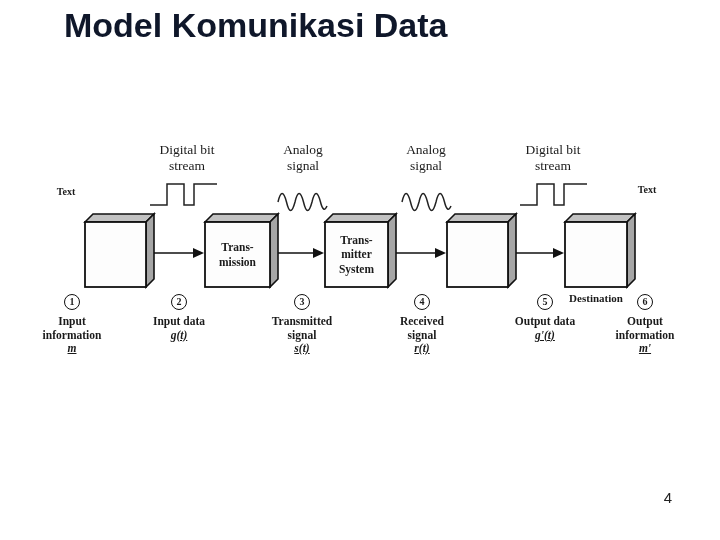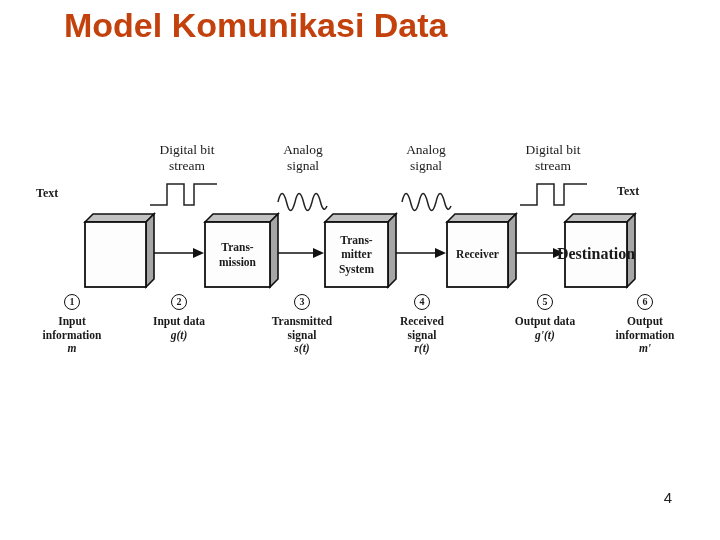--- a/index.html
+++ b/index.html
@@ -3,52 +3,52 @@
 <meta charset="utf-8">
 <style>
   html,body{margin:0;padding:0;}
   .slide{
     position:relative;width:720px;height:540px;background:#ffffff;
     overflow:hidden;font-family:"Liberation Serif",serif;color:#1a1a1a;
   }
   .title{
     position:absolute;left:64px;top:2px;
     font-family:"Liberation Sans",sans-serif;font-weight:bold;
-    font-size:34px;line-height:46px;color:#c2410c;white-space:nowrap;
+    font-size:34px;line-height:46px;color:#0f172a;white-space:nowrap;
   }
   .diagram-svg{position:absolute;left:0;top:0;}
   .wave{fill:none;stroke:#222;stroke-width:1.5;}
   .box-top{fill:#c2c2c2;stroke:#111;stroke-width:1.6;stroke-linejoin:miter;}
   .box-side{fill:#a6a6a6;stroke:#111;stroke-width:1.6;stroke-linejoin:miter;}
   .box-front{fill:#fdfdfd;stroke:#111;stroke-width:1.8;}
   .arrow-line{stroke:#111;stroke-width:1.6;}
   .arrow-head{fill:#111;stroke:none;}
   .sig-label{
     position:absolute;top:142px;width:130px;text-align:center;
     font-weight:normal;font-size:13.5px;line-height:16px;
   }
   .text-label{
-    position:absolute;width:60px;
-    font-weight:bold;font-size:12px;
+    position:absolute;width:60px;text-align:center;
+    font-weight:bold;font-size:10px;
   }
   .box-label{
     position:absolute;top:222px;height:65px;display:flex;
     flex-direction:column;align-items:center;justify-content:center;
     font-weight:bold;font-size:11.5px;line-height:14.5px;text-align:center;
   }
-  .box-label.small{font-size:16px;}
+  .box-label.small{font-size:11px;margin-top:44px;}
   .point{
     position:absolute;top:294px;width:110px;text-align:center;
     font-weight:bold;font-size:11.5px;line-height:13.5px;
   }
   .point .circle{
     width:14px;height:14px;border:1.7px solid #111;border-radius:50%;
     margin:0 auto 5px auto;font-size:10px;line-height:14px;text-align:center;
   }
-  .formula{font-style:italic;}
+  .formula{font-style:italic;text-decoration:underline;}
   .page-num{
     position:absolute;left:656px;top:489px;width:24px;text-align:center;
     font-family:"Liberation Sans",sans-serif;font-size:15px;color:#222;
   }
 </style>
 </head>
 <body>
 
 <div class="slide">
 
@@ -133,23 +133,20 @@
 
   <div class="box-label" style="left:205px;width:65px">
     <div>Trans-</div>
     <div>mission</div>
   </div>
   <div class="box-label" style="left:325px;width:63px">
     <div>Trans-</div>
     <div>mitter</div>
     <div>System</div>
   </div>
-  <div class="box-label" style="left:447px;width:61px">
-    <div>Receiver</div>
-  </div>
   <div class="box-label small" style="left:563px;width:66px">
     <div>Destination</div>
   </div>
 
   <div class="point" style="left:17px">
     <div class="circle">1</div>
     <div>Input</div>
     <div>information</div>
     <div class="formula">m</div>
   </div>

